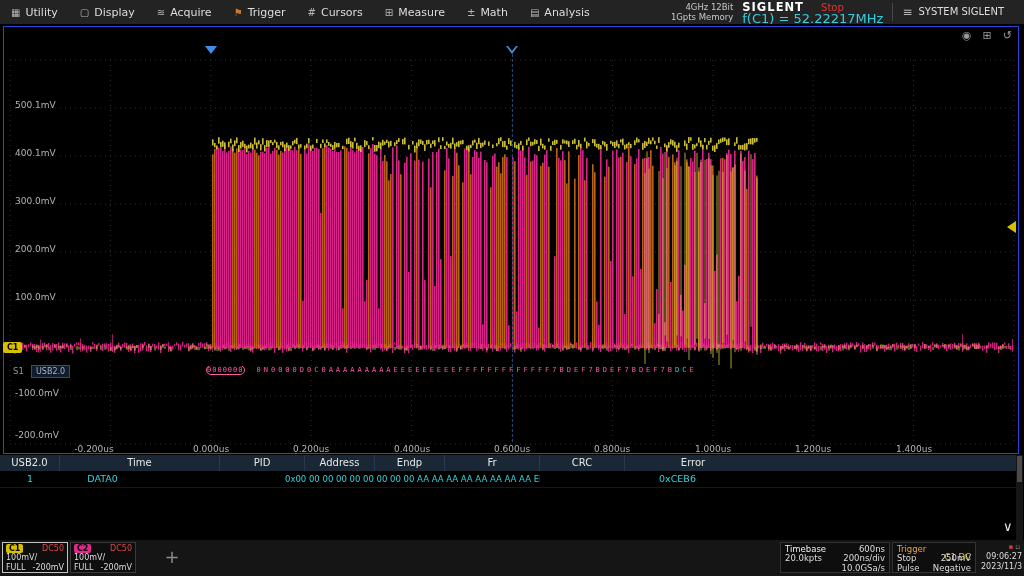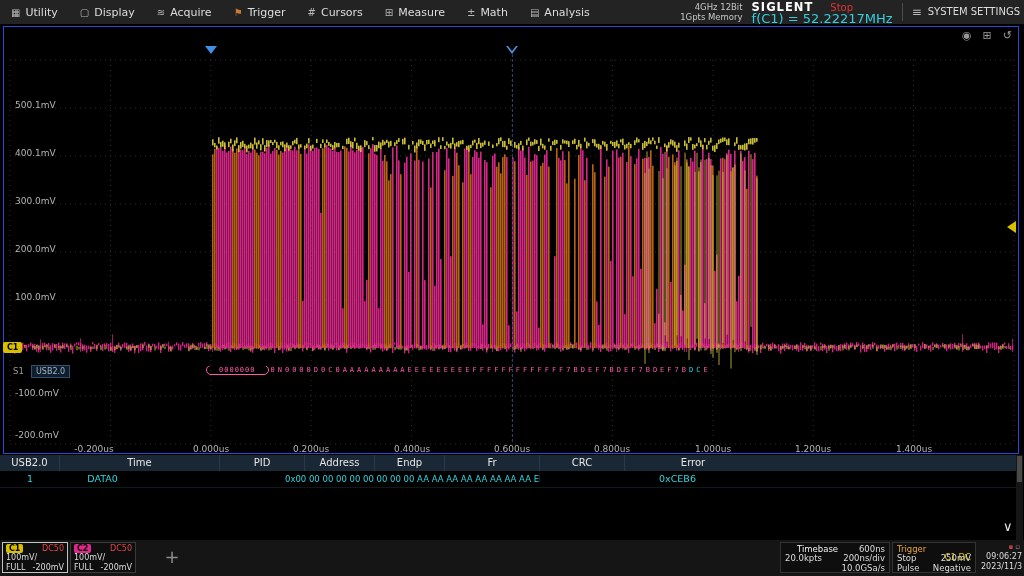--- a/index.html
+++ b/index.html
@@ -7,21 +7,21 @@
        font-family:"DejaVu Sans",sans-serif;color:#ddd;}
 
   
   #menubar{position:absolute;top:0;left:0;width:1024px;height:24px;background:#232323;
            display:flex;align-items:center;z-index:10;}
   .menu-item{display:flex;align-items:center;gap:5px;padding:0 11px;height:100%;
              font-size:11px;color:#ddd;cursor:default;}
   .mi{font-size:10px;color:#b8b8b8;}
   .mi-trigger{color:#c87a30;}
   .menu-right{position:absolute;right:0;top:0;height:23px;display:flex;align-items:center;
-              gap:9px;padding-right:0;}
+              gap:9px;padding-right:16px;}
   .specs{font-size:8.5px;color:#c8c8c8;text-align:right;line-height:10px;}
   .brandbox{line-height:11px;}
   .brand{font-weight:bold;font-size:11.5px;color:#fff;letter-spacing:1px;}
   .acq-status{color:#e03535;font-size:10px;margin-left:12px;}
   .freq{color:#35cfe0;font-size:13px;}
   .vdiv{width:1px;height:18px;background:#4a4a4a;}
   .sys{font-size:10px;color:#ddd;display:flex;gap:6px;align-items:center;padding-right:4px;}
   .sys .mi{font-size:12px;}
 
   
@@ -31,21 +31,21 @@
   .ylab{position:absolute;left:15px;width:50px;font-size:9px;color:#b4b4b4;z-index:3;}
   .xlab{position:absolute;width:60px;text-align:center;font-size:9px;color:#b4b4b4;top:444px;z-index:3;}
   .c1tag{position:absolute;left:3px;top:342px;background:#d8c000;color:#000;font-size:8px;
          font-weight:bold;padding:0 4px;height:11px;line-height:11px;z-index:4;border-radius:2px;}
   .dlabel{position:absolute;left:13px;top:366px;font-size:8.5px;color:#9a9a9a;z-index:4;}
   .dbus{position:absolute;left:31px;top:365px;font-size:8px;color:#9fb6cc;border:1px solid #34506e;
         background:#101d2c;padding:0 4px;height:11px;line-height:11px;z-index:4;}
   .dhex{position:absolute;left:206px;top:366px;width:566px;height:12px;overflow:hidden;
         white-space:nowrap;z-index:4;font-family:"DejaVu Sans Mono",monospace;font-size:7px;
         letter-spacing:3px;color:#ff5aa8;}
-  .dsync{border:1px solid #ff5aa8;border-radius:5px;padding:0 12px;margin-right:2px;letter-spacing:1px;text-align:center;}
+  .dsync{border:1px solid #ff5aa8;border-radius:5px;padding:0 0;margin-right:12px;letter-spacing:1px;text-align:center;}
   .dcrc{color:#35cfe0;}
   .tri{position:absolute;width:0;height:0;z-index:4;}
   #tri-zero{left:205px;top:46px;border-left:6px solid transparent;border-right:6px solid transparent;
             border-top:8px solid #3f8fe8;}
   #tri-trig{left:506px;top:46px;border-left:6px solid transparent;border-right:6px solid transparent;
             border-top:8px solid #4a90d8;}
   #tri-trig-in{left:508px;top:46px;border-left:4px solid transparent;border-right:4px solid transparent;
             border-top:5px solid #000;z-index:5;}
   #trigline{position:absolute;left:512px;top:54px;height:388px;border-left:1px dashed #27406e;z-index:1;}
   #triglevel{position:absolute;left:1007px;top:221px;border-top:6px solid transparent;
@@ -78,21 +78,21 @@
   .chip-c1{background:#d8c000;color:#000;}
   .chip-c2{background:#e0288c;color:#000;}
   .coup{color:#e04646;}
   #addch{position:absolute;left:150px;top:4px;width:44px;height:28px;color:#8a8a8a;font-size:18px;
          text-align:center;line-height:26px;}
   .infobox{position:absolute;top:2px;height:31px;font-size:8.5px;line-height:10px;padding:1px 4px;
            box-sizing:border-box;background:#0e0e0e;border:1px solid #333;color:#ddd;}
   #tbbox{left:780px;width:110px;}
   #trbox{left:892px;width:84px;}
   .r2{display:flex;justify-content:space-between;height:9.5px;align-items:center;}
-  .tb-title{color:#f0f0f0;margin-left:12px;}
+  .tb-title{color:#f0f0f0;}
   .tr-title{color:#e8a33d;}
   .tr-src{color:#d8c000;margin-top:16px;}
   #clock{position:absolute;left:978px;top:2px;width:44px;height:31px;font-size:8px;line-height:10px;
          text-align:right;color:#ddd;}
   .clk-icons{font-size:7px;letter-spacing:2px;}
   .ci-red{color:#c04040;} .ci-gray{color:#9a9a9a;}
 </style>
 </head>
 <body>
 
@@ -140,21 +140,21 @@
       <div class="brandbox">
         <div>
           <span class="brand">SIGLENT</span>
           <span class="acq-status">Stop</span>
         </div>
         <div class="freq">f(C1) = 52.22217MHz</div>
       </div>
       <div class="vdiv"></div>
       <div class="sys">
         <span class="mi">≡</span>
-        <span>SYSTEM SETTINGS</span>
+        <span>SYSTEM SIGLENT</span>
       </div>
     </div>
   </header>
 
   <div id="scope"></div>
   <svg id="wave" width="1024" height="576">
       <line x1="10" y1="60" x2="1014" y2="60" stroke="#2e2e2e" stroke-width="1" stroke-dasharray="1 4"></line>
       <line x1="10" y1="108" x2="1014" y2="108" stroke="#2e2e2e" stroke-width="1" stroke-dasharray="1 4"></line>
       <line x1="10" y1="156" x2="1014" y2="156" stroke="#2e2e2e" stroke-width="1" stroke-dasharray="1 4"></line>
       <line x1="10" y1="204" x2="1014" y2="204" stroke="#2e2e2e" stroke-width="1" stroke-dasharray="1 4"></line>

